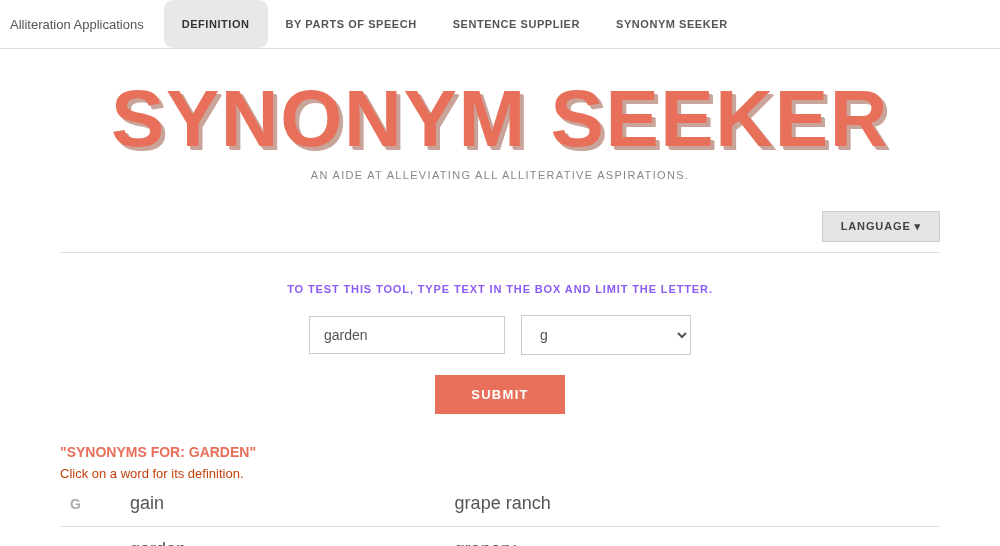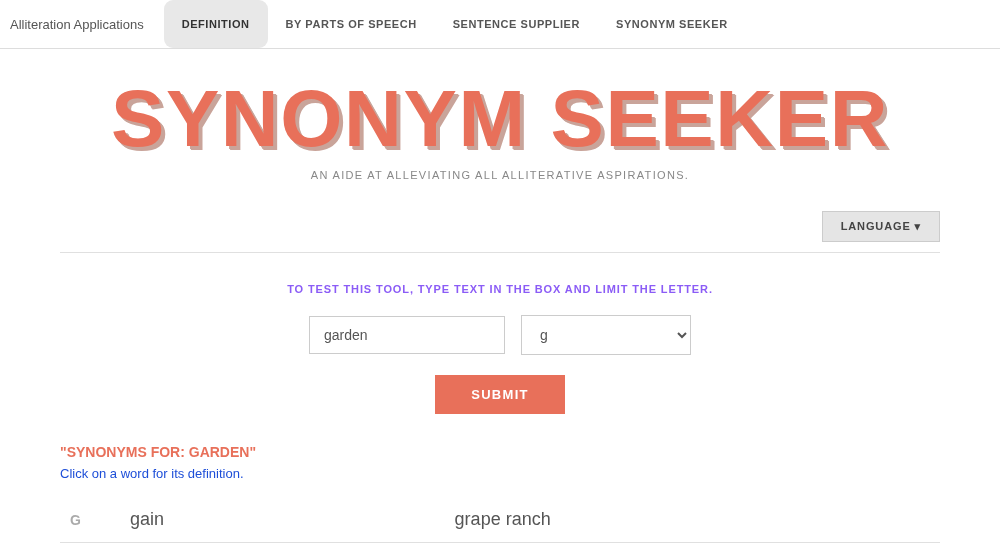--- a/index.html
+++ b/index.html
@@ -160,22 +160,22 @@
 
     
     .results-title {
       font-size: 14px;
       font-weight: bold;
       color: #e8705a;
       margin-bottom: 6px;
     }
     .results-subtitle {
       font-size: 13px;
-      color: #1d4ed8;
-      margin-bottom: 16px;
+      color: #c2410c;
+      margin-bottom: 0;
     }
 
     
     .synonym-table {
       width: 100%;
       border-collapse: collapse;
     }
     .synonym-table tr {
       border-bottom: 1px solid #e0e0e0;
     }

